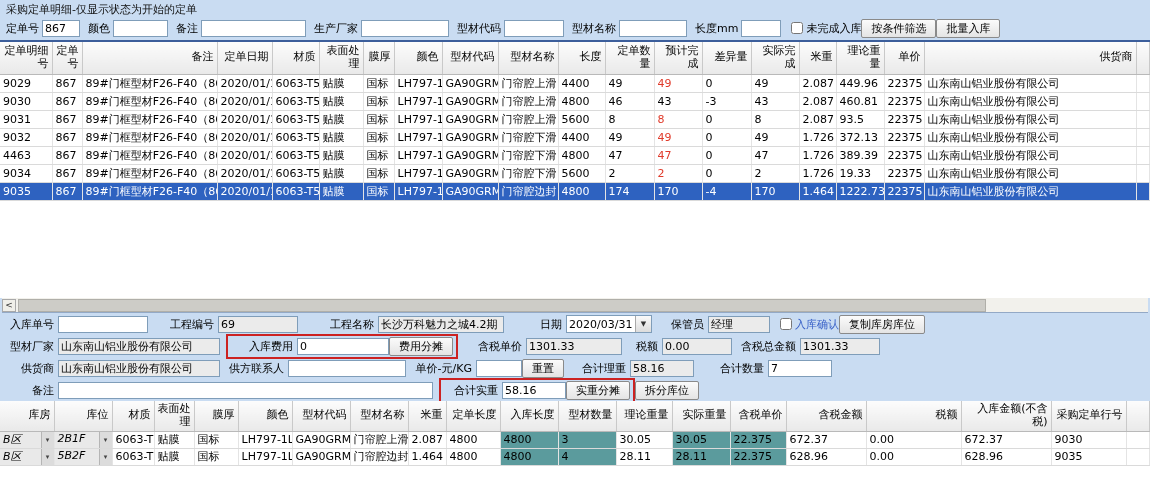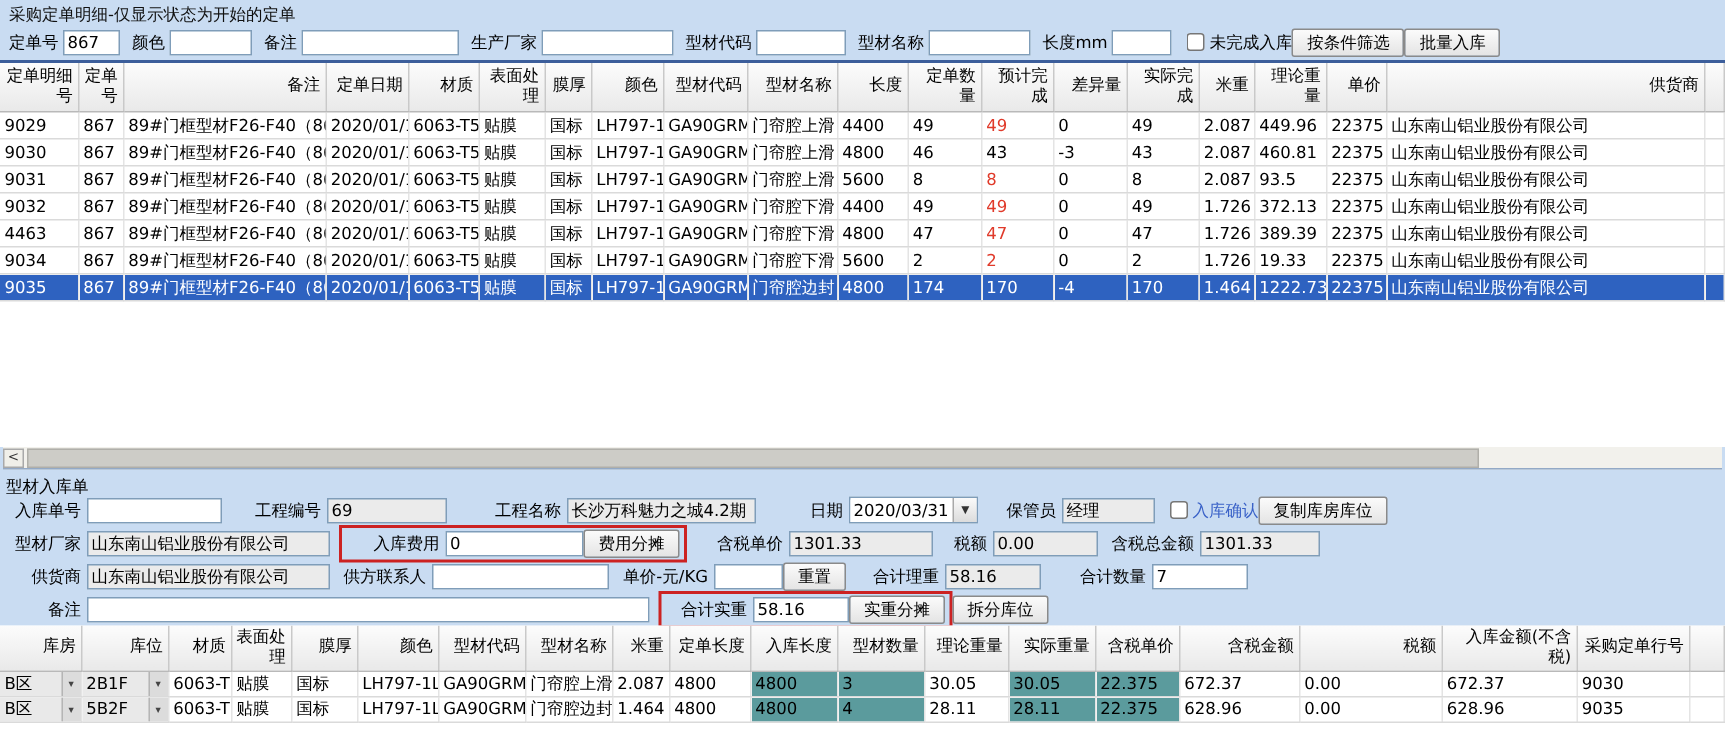--- a/index.html
+++ b/index.html
@@ -58,21 +58,21 @@
   .datebox input{border:none;height:15px;width:68px;font:11px "DejaVu Sans",sans-serif;padding:0 2px;}
   .dbtn{width:16px;height:16px;background:linear-gradient(#fafafa,#dcdcdc);border-left:1px solid #a9a9a9;
         display:flex;align-items:center;justify-content:center;font-size:7px;color:#333;}
 
   
   .inb-wrap{flex:1;background:#fff;overflow:hidden;}
   .inb-wrap th{height:30px;}
   .inb-wrap td{height:17px;}
   td.teal{background:var(--teal);}
   td.combo{background:#e9e9e9;padding:0;}
-  .combo-in{display:flex;align-items:center;height:100%;}
+  .combo-in{display:flex;height:100%;font-style:italic;}
   .combo-val{flex:1;padding:0 3px;overflow:hidden;white-space:nowrap;}
   .combo-arw{width:13px;align-self:stretch;background:#dcdcdc;border-left:1px solid #b5b5b5;
              display:flex;align-items:center;justify-content:center;font-size:7px;color:#444;}
   .b0{width:54px}.b1{width:58px}.b2{width:42px}.b3{width:40px}.b4{width:44px}.b5{width:54px}
   .b6{width:58px}.b7{width:58px}.b8{width:38px}.b9{width:54px}.b10{width:58px}.b11{width:58px}
   .b12{width:56px}.b13{width:58px}.b14{width:56px}.b15{width:80px}.b16{width:95px}.b17{width:90px}.b18{width:75px}
 </style>
 </head>
 <body>
 
@@ -284,21 +284,20 @@
           </tr>
         </tbody>
     </table>
   </div>
 
   <div class="hscroll">
     <div class="harrow">&lt;</div>
     <div class="hthumb"></div>
   </div>
 
-  <div class="sec-label">型材入库单</div>
 
   <div class="frow">
     <span class="lb" style="width:50px">入库单号</span>
     <input class="tb" style="width: 90px;" value="">
     <span class="lb" style="width:66px">工程编号</span>
     <input class="tb ro" style="width: 80px;" value="69">
     <span class="lb" style="width:76px">工程名称</span>
     <input class="tb ro" style="width: 126px;" value="长沙万科魅力之城4.2期">
     <span class="lb" style="width:58px">日期</span>
     <span class="datebox">

